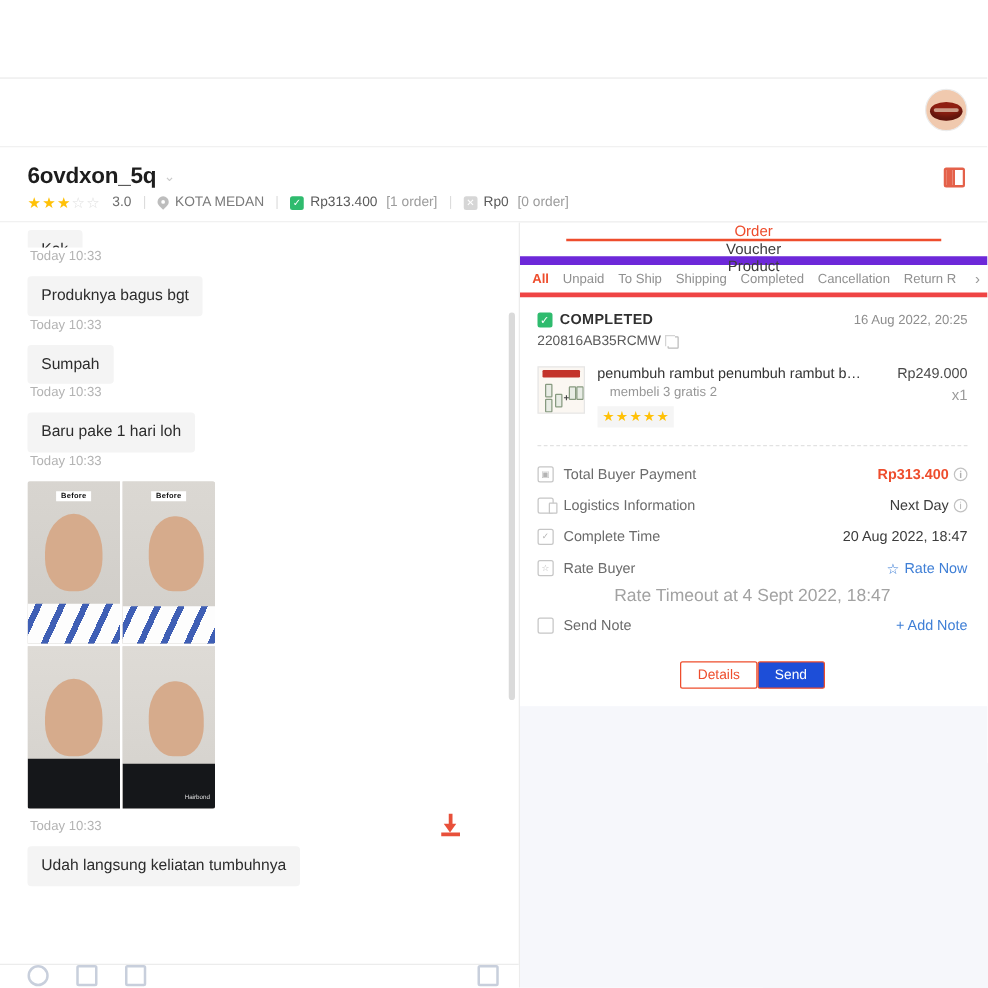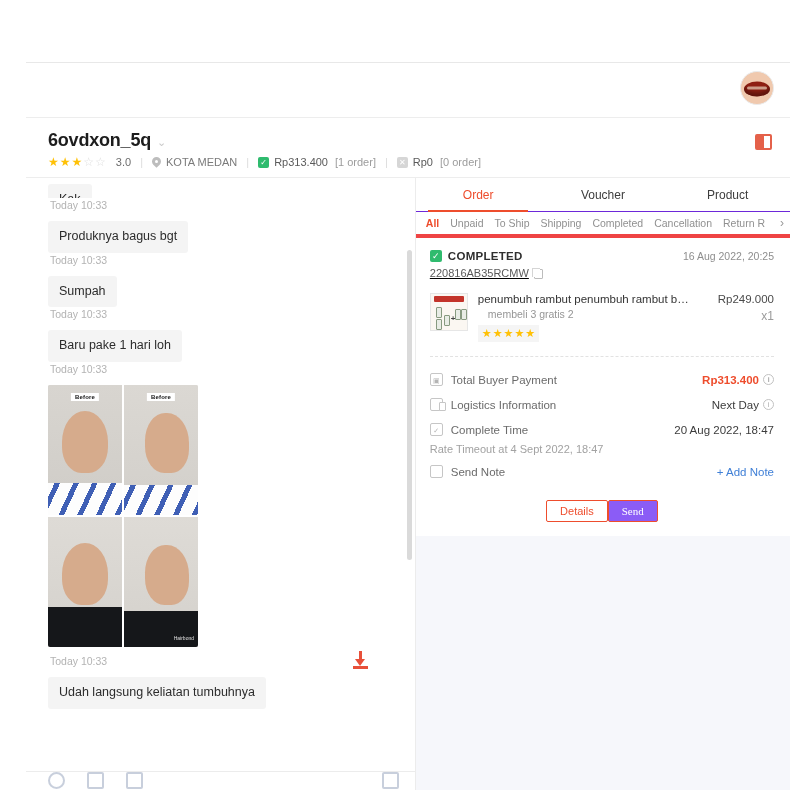--- a/index.html
+++ b/index.html
@@ -3,21 +3,21 @@
 <meta charset="utf-8">
 <style>
   * { box-sizing: border-box; margin: 0; padding: 0; }
   html, body {
     width: 790px; height: 790px;
     background: #ffffff;
     font-family: "Liberation Sans", sans-serif;
     overflow: hidden;
   }
 
-  #app { position: relative; width: 790px; height: 790px; background:#fff;padding-left:26px; }
+  #app { position: relative; width: 790px; height: 790px; background:#fff; }
 
   
   .top-blank { height: 62px; background:#fff; }
   .top-divider { height:1px; background:#e8e8e8; }
 
   
   .avatar-bar {
     height: 55px; background:#fff; position:relative;
     border-bottom:1px solid #ededed;
   }
@@ -169,21 +169,22 @@
   .tb-ic.emoji { border:2px solid #9aa7bf; border-radius:50%; }
   .tb-ic.img { border:2px solid #9aa7bf; border-radius:2px; }
   .tb-ic.folder { border:2px solid #9aa7bf; border-radius:2px; }
   .tb-right { margin-left:auto; }
 
   
   .order-col { flex:1; background:#f6f7fb; display:flex; flex-direction:column; }
 
   .main-tabs {
     display:flex; background:#fff; height:34px;
-    border-bottom:1px solid #6d28d9;
+    border-bottom:7px solid #6d28d9;
+    flex-direction:column;
   }
   .main-tab {
     flex:1; display:flex; align-items:center; justify-content:center;
     font-size:12px; color:#3d3d3d; cursor:pointer; position:relative;
   }
   .main-tab.active { color:#ee4d2d; }
   .main-tab.active::after {
     content:""; position:absolute; left:10%; right:10%; bottom:-1px;
     height:2px; background:#ee4d2d;
   }
@@ -205,21 +206,21 @@
   .order-status-row {
     display:flex; align-items:center; justify-content:space-between;
   }
   .status-left { display:flex; align-items:center; gap:6px; }
   .status-check {
     width:12px; height:12px; border-radius:2px; background:#2fbb6e;
     color:#fff; font-size:9px; line-height:12px; text-align:center;
   }
   .status-text { font-size:11.5px; font-weight:bold; color:#2f2f2f; letter-spacing:.3px; }
   .status-date { font-size:10.5px; color:#8e8e8e; }
-  .order-id-row { display:flex; align-items:flex-end; gap:5px; margin-top:5px;text-decoration:underline; }
+  .order-id-row { display:flex; align-items:flex-end; gap:5px; margin-top:5px; }
   .order-id { font-size:11px; color:#5a5a5a; }
   .copy-ic {
     width:9px;height:10px;border:1px solid #bcbcbc;border-radius:1px;
     position:relative; cursor:pointer;
   }
   .copy-ic::after{
     content:"";position:absolute;left:-3px;top:-2px;width:7px;height:8px;
     border:1px solid #d5d5d5;border-right:none;border-bottom:none;background:#fff;
   }
 
@@ -274,31 +275,31 @@
   .info-ic .mini { position:absolute; left:50%;top:50%;transform:translate(-50%,-50%);
     font-size:7px;color:#b4b4b4;line-height:1; }
   .info-label { color:#6b6b6b; }
   .info-val { margin-left:auto; color:#3c3c3c; display:flex; align-items:center; gap:4px; }
   .info-val.accent { color:#ee4d2d; font-weight:bold; }
   .q-mark {
     width:11px;height:11px;border:1px solid #c2c2c2;border-radius:50%;
     color:#b0b0b0; font-size:8px; line-height:10px; text-align:center; cursor:pointer;
   }
   .link-blue { color:#3f7fd6; cursor:pointer; }
-  .timeout-note { text-align:left; font-size:11px; color:#a2a2a2; margin:1px 0 4px; }
+  .timeout-note { text-align:center; font-size:14px; color:#a2a2a2; margin:1px 0 4px; }
 
   .action-row {
     display:flex; justify-content:center; gap:0; margin-top:16px;
   }
   .btn {
     font-size:11px; padding:4px 13px; border-radius:2px; cursor:pointer;
     border:1px solid #ee4d2d;
   }
   .btn-outline { background:#fff; color:#ee4d2d; }
-  .btn-solid { background:#8b5cf6; color:#fff; border-color:#ee4d2d;font-family:Liberation Serif, serif; }
+  .btn-solid { background:#1d4ed8; color:#fff; border-color:#ee4d2d; }
 
   .order-rest { flex:1; background:#f6f7fb; }
 </style>
 </head>
 <body>
 
 <div id="app">
 
   <div class="top-blank"></div>
   <div class="top-divider"></div>
@@ -510,20 +511,30 @@
           </div>
 
           <div class="info-row">
             <span class="info-ic">
                 <span class="mini">✓</span>
               </span>
             <span class="info-label">Complete Time</span>
             <span class="info-val">20 Aug 2022, 18:47</span>
           </div>
 
+          <div class="info-row">
+            <span class="info-ic">
+                <span class="mini">☆</span>
+              </span>
+            <span class="info-label">Rate Buyer</span>
+            <span class="info-val link-blue">
+              <span>☆</span>
+              <span>Rate Now</span>
+            </span>
+          </div>
           <div class="timeout-note">Rate Timeout at 4 Sept 2022, 18:47</div>
 
           <div class="info-row">
             <span class="info-ic"></span>
             <span class="info-label">Send Note</span>
             <span class="info-val link-blue">+ Add Note</span>
           </div>
         </div>
 
         <div class="action-row">

